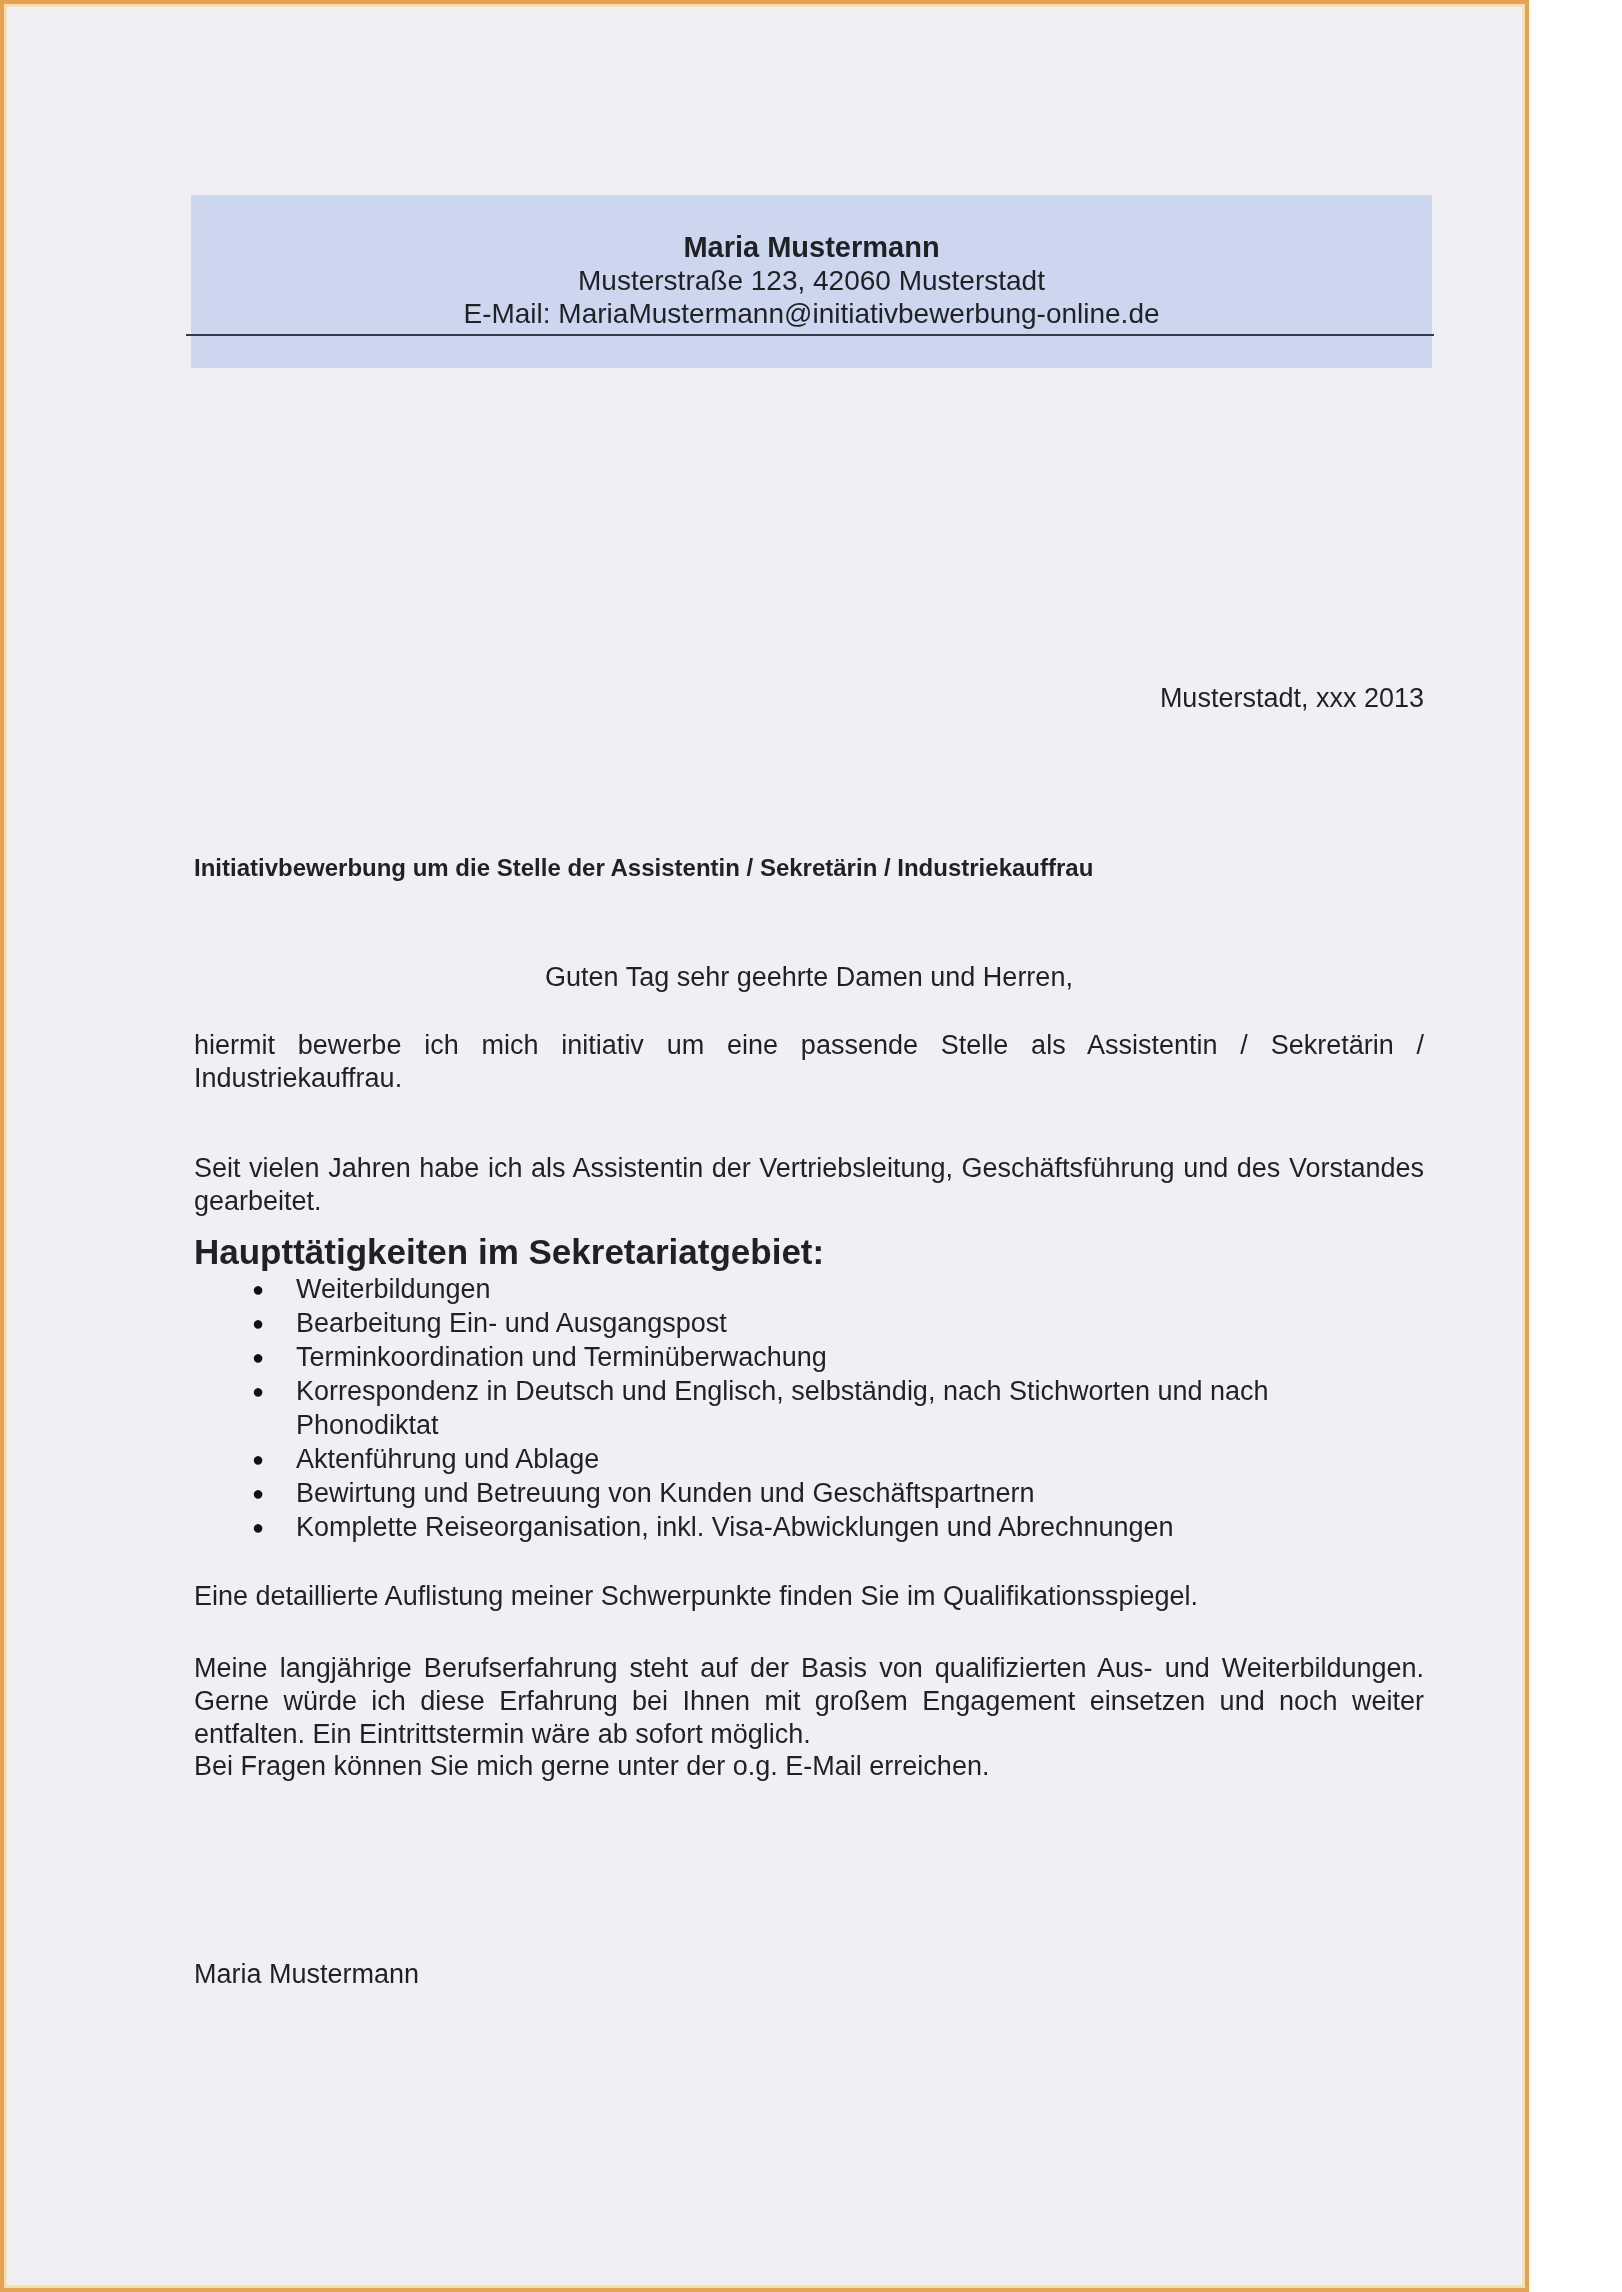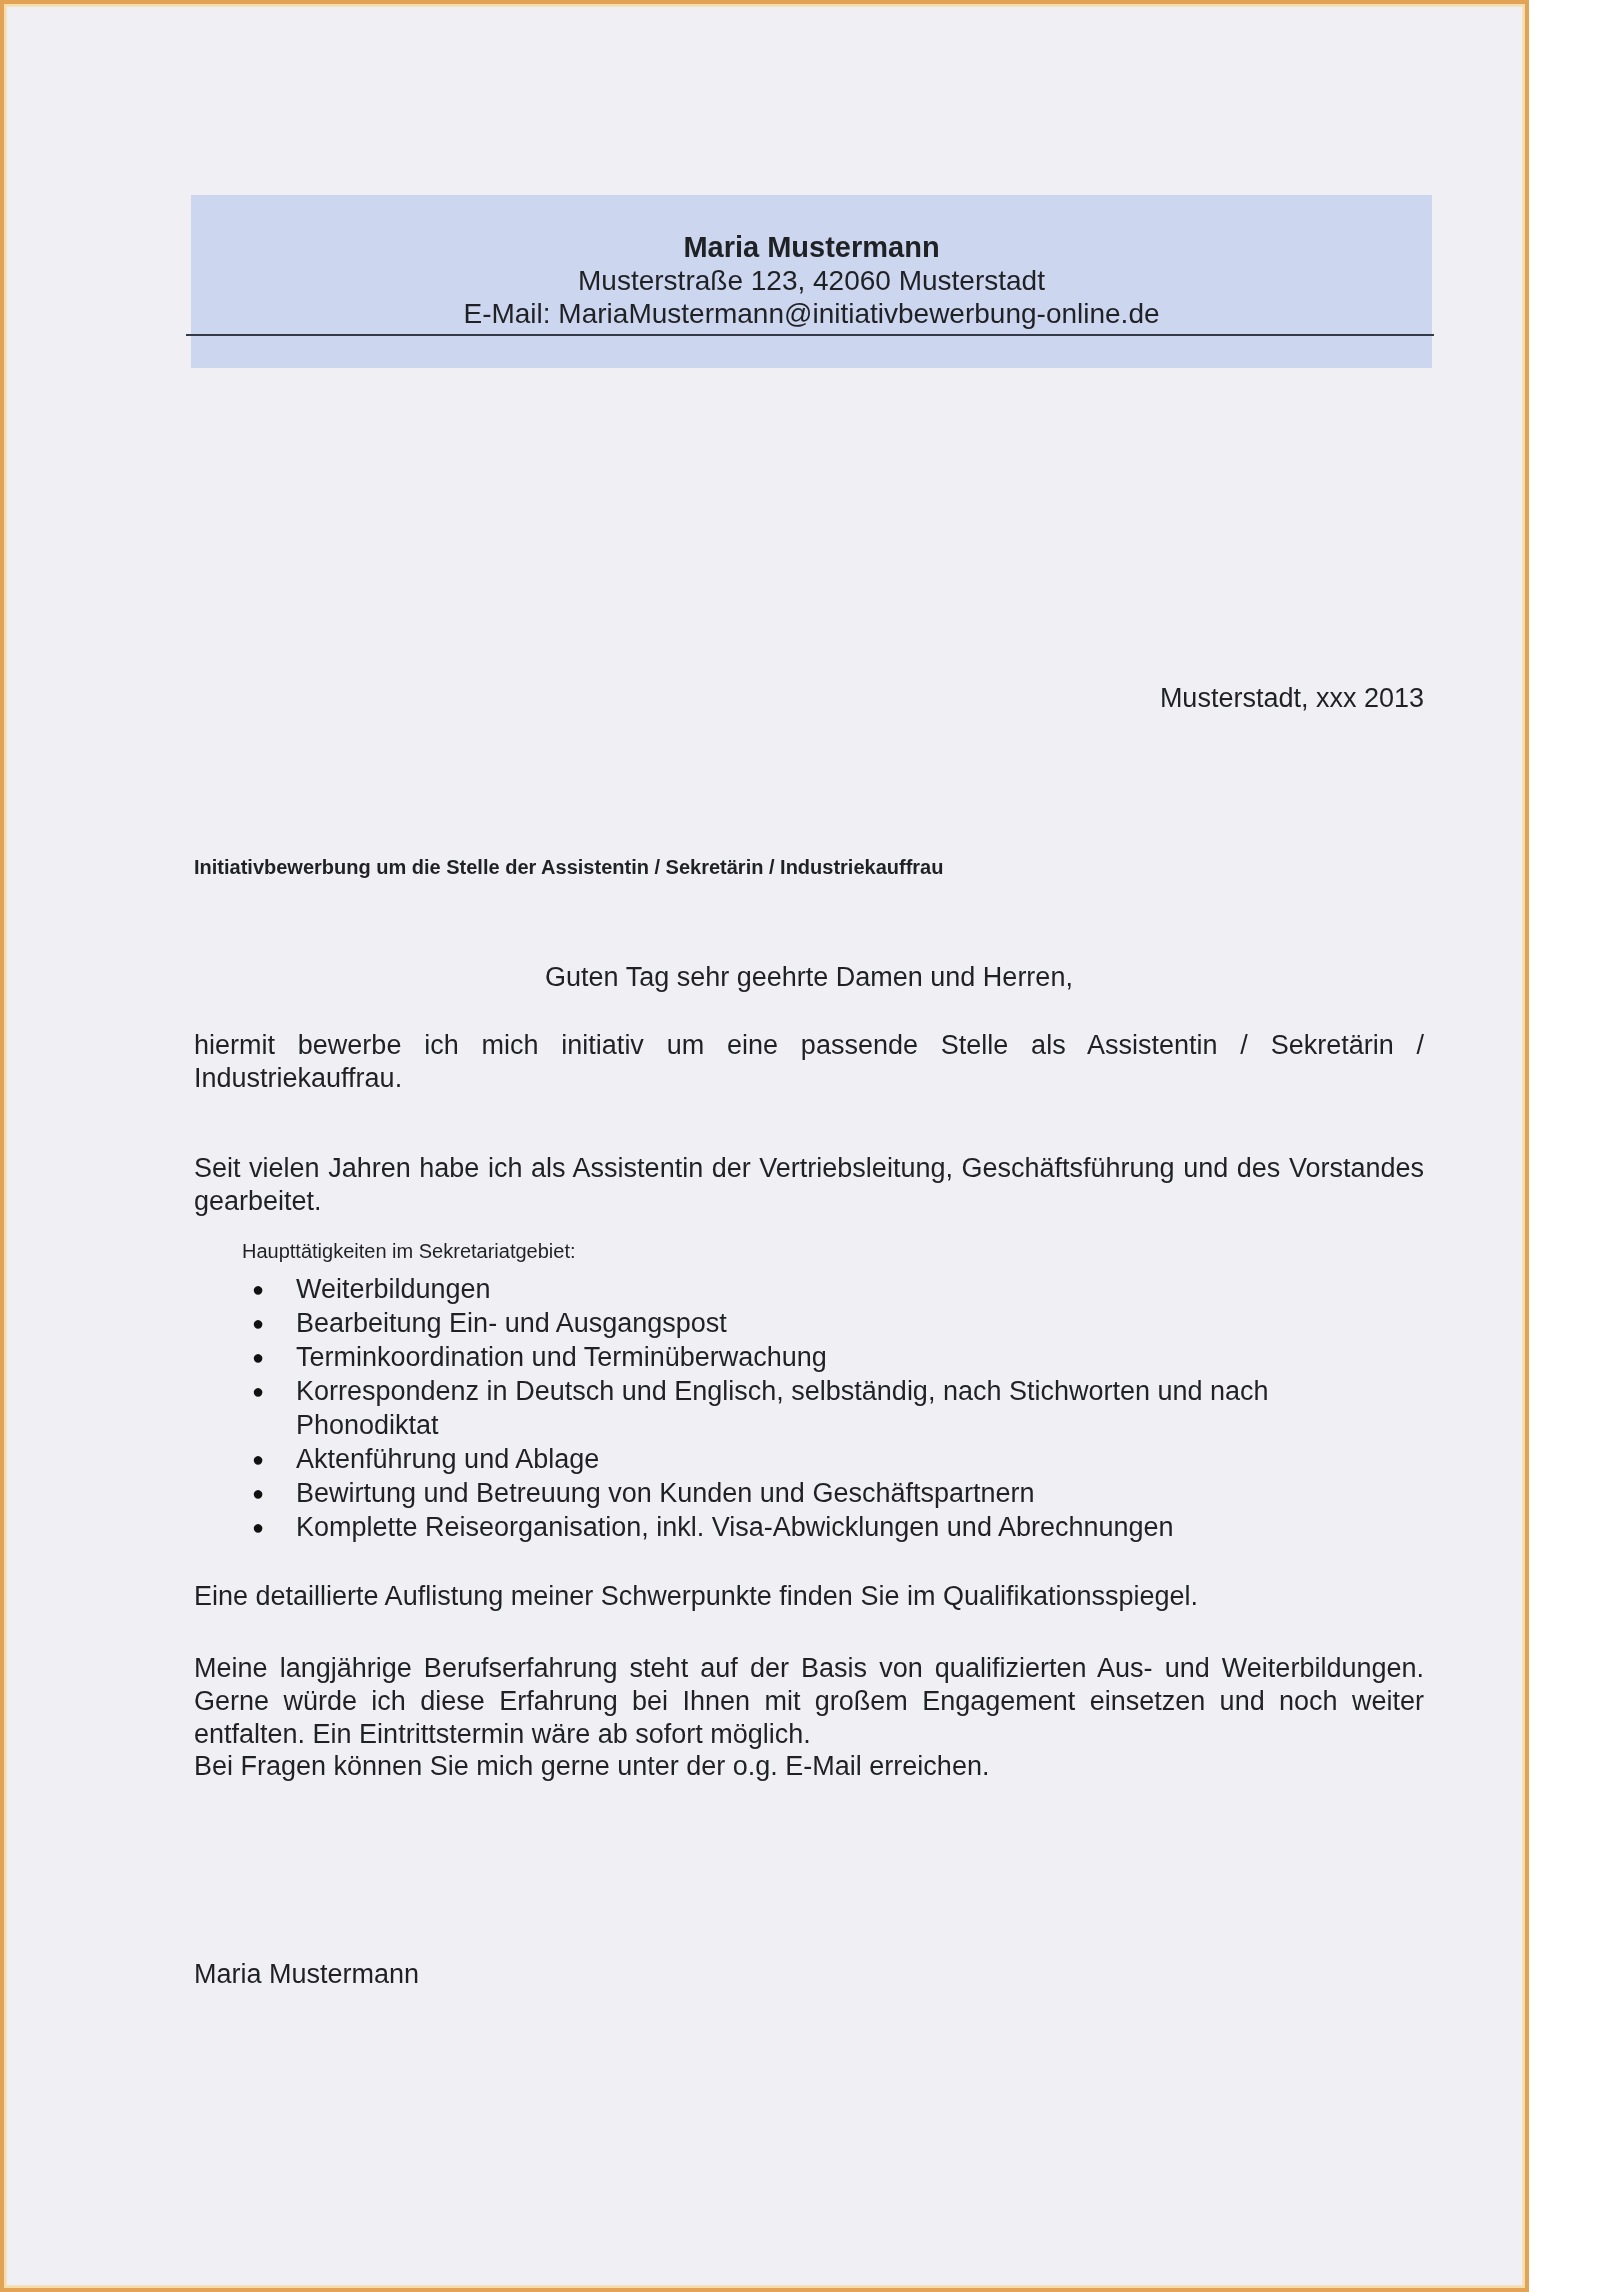--- a/index.html
+++ b/index.html
@@ -40,23 +40,23 @@
   }
   
   .block {
     position: absolute;
     left: 190px;
     width: 1230px;
     font-size: 27px;
     line-height: 33px;
   }
   .date-line { text-align: right; }
-  .subject { font-weight: bold; font-size: 20px; }
+  .subject { font-weight: bold; font-size: 24px; }
   .justified { text-align: justify; }
-  .list-heading { font-weight: normal; font-size: 20px; margin-left: 48px; }
+  .list-heading { font-weight: bold; font-size: 35px; }
   .bullet-list { width: 1217px; }
   .bullet-row {
     position: relative;
     padding-left: 102px;
     width: 1113px;
     line-height: 34px;
   }
   .bullet-dot {
     position: absolute;
     left: 58px; top: 0;

